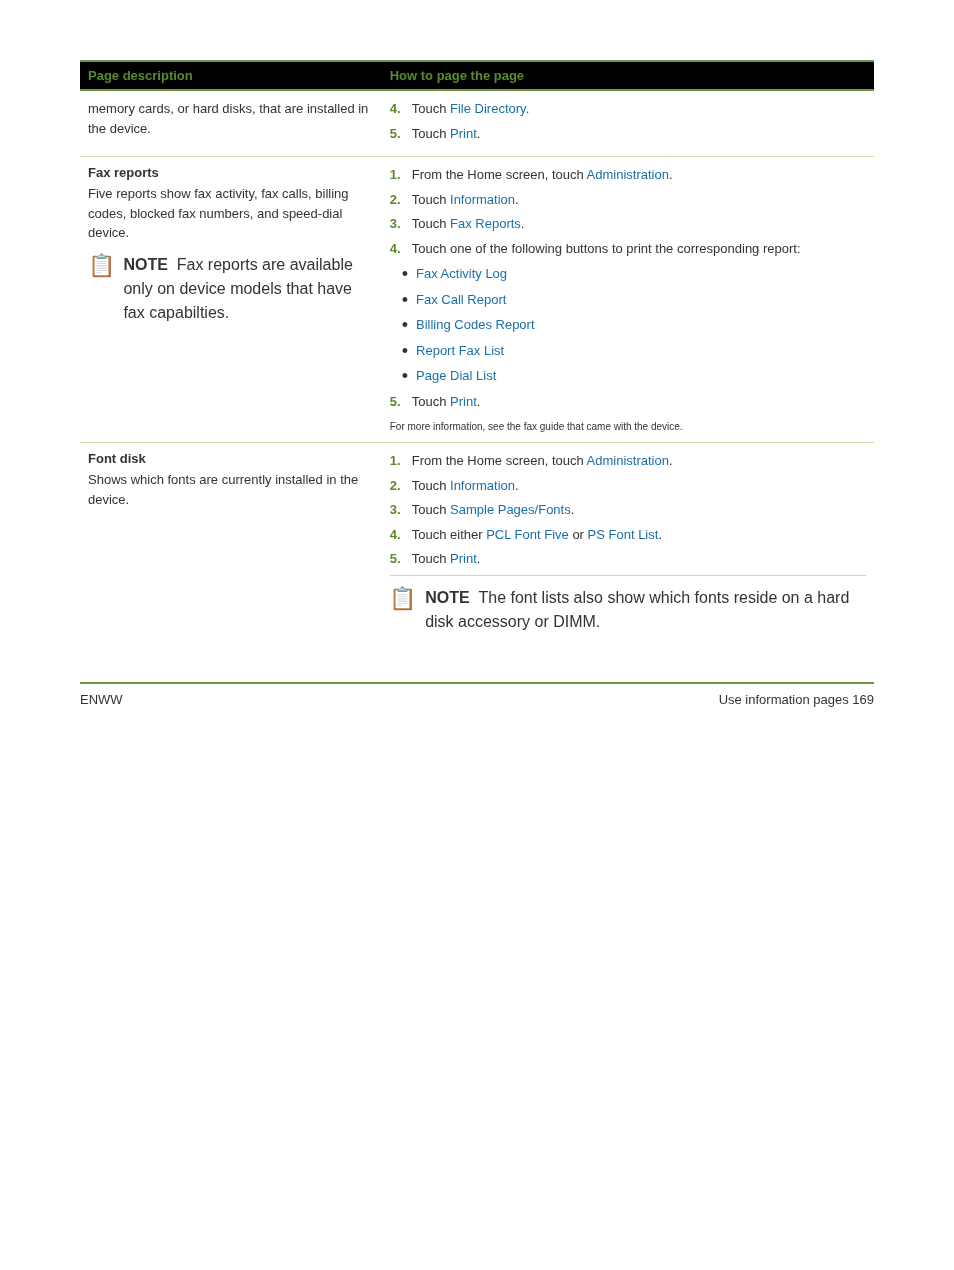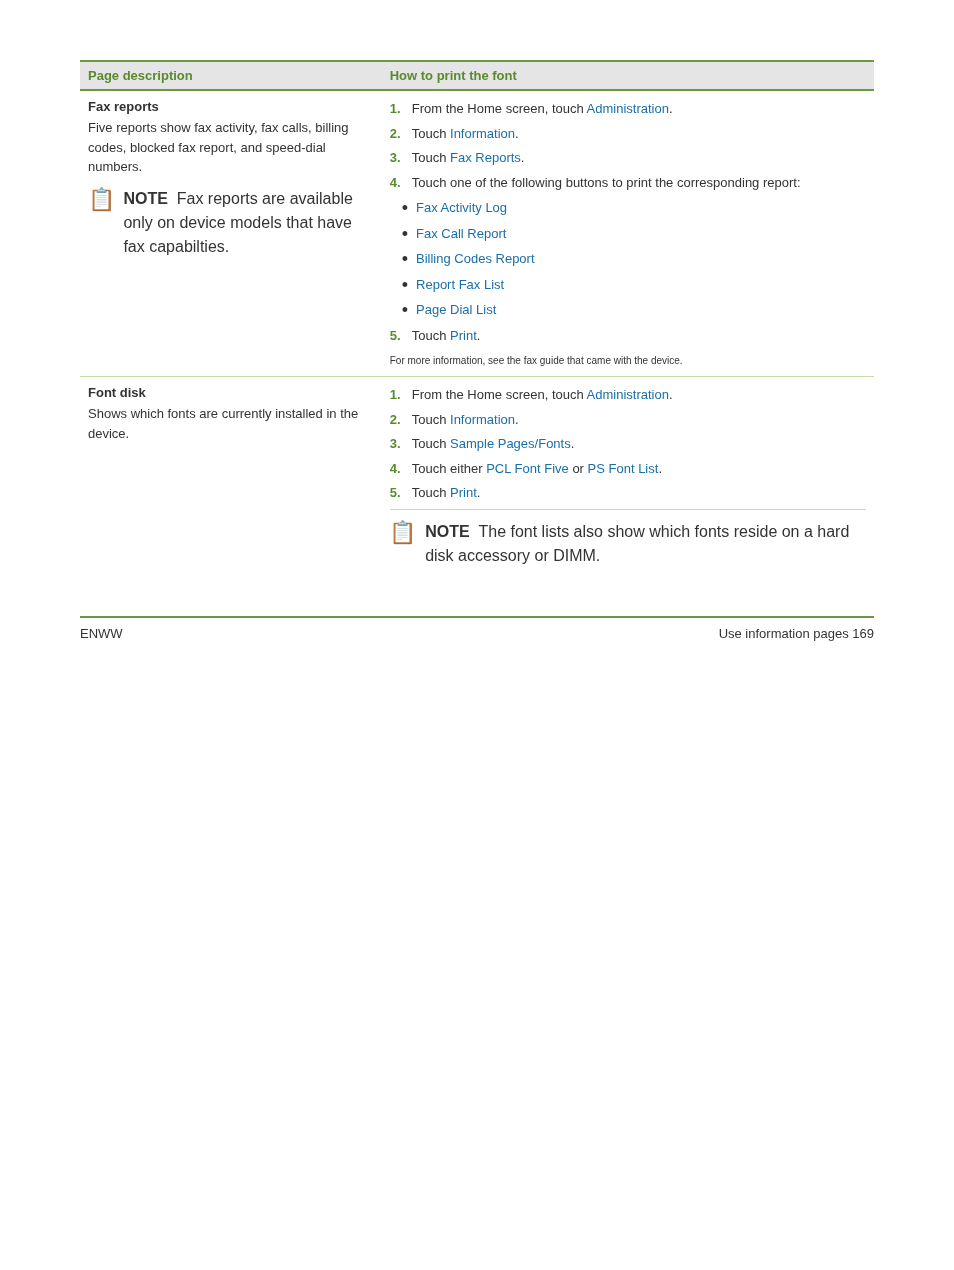--- a/index.html
+++ b/index.html
@@ -12,21 +12,21 @@
       min-height: 1270px;
       padding: 60px 80px;
     }
 
     .main-table {
       width: 100%;
       border-collapse: collapse;
     }
 
     .header-row th {
-      background: #e5e5e5;
+      background: #000000;
       border-top: 2px solid #6b9a3e;
       border-bottom: 2px solid #6b9a3e;
       padding: 6px 8px;
       text-align: left;
       font-size: 13px;
       font-weight: bold;
       color: #5a8a2e;
     }
 
     .main-table td {
@@ -166,28 +166,43 @@
       margin-top: 6px;
     }
   </style>
 </head>
 <body>
 
 <table class="main-table">
   <thead>
     <tr class="header-row">
       <th class="left-col">Page description</th>
-      <th class="right-col">How to print the font</th>
+      <th class="right-col">How to page the page</th>
     </tr>
   </thead>
   <tbody id="table-body">
+  <tr>
+        <td class="left-col"><span class="section-desc">memory cards, or hard disks, that are installed in the device.</span></td>
+        <td class="right-col">
+    <ol class="steps-list">
+      <li>
+        <span class="step-num">4.</span>
+        <span class="step-text">Touch <a class="link" href="#">File Directory</a>.</span>
+      </li>
+      <li>
+        <span class="step-num">5.</span>
+        <span class="step-text">Touch <a class="link" href="#">Print</a>.</span>
+      </li>
+    </ol>
+  </td>
+      </tr>
       <tr>
         <td class="left-col">
     <div class="section-title">Fax reports</div>
-    <div class="section-desc">Five reports show fax activity, fax calls, billing codes, blocked fax report, and speed-dial numbers.</div>
+    <div class="section-desc">Five reports show fax activity, fax calls, billing codes, blocked fax numbers, and speed-dial device.</div>
     <div class="note-box">
       <span class="note-icon">📋</span>
       <div class="note-text"><span class="note-label">NOTE</span>&nbsp;&nbsp;Fax reports are available only on device models that have fax capabilties.</div>
     </div>
   </td>
         <td class="right-col">
     <ol class="steps-list">
       <li>
         <span class="step-num">1.</span>
         <span class="step-text">From the Home screen, touch <a class="link" href="#">Administration</a>.</span>

